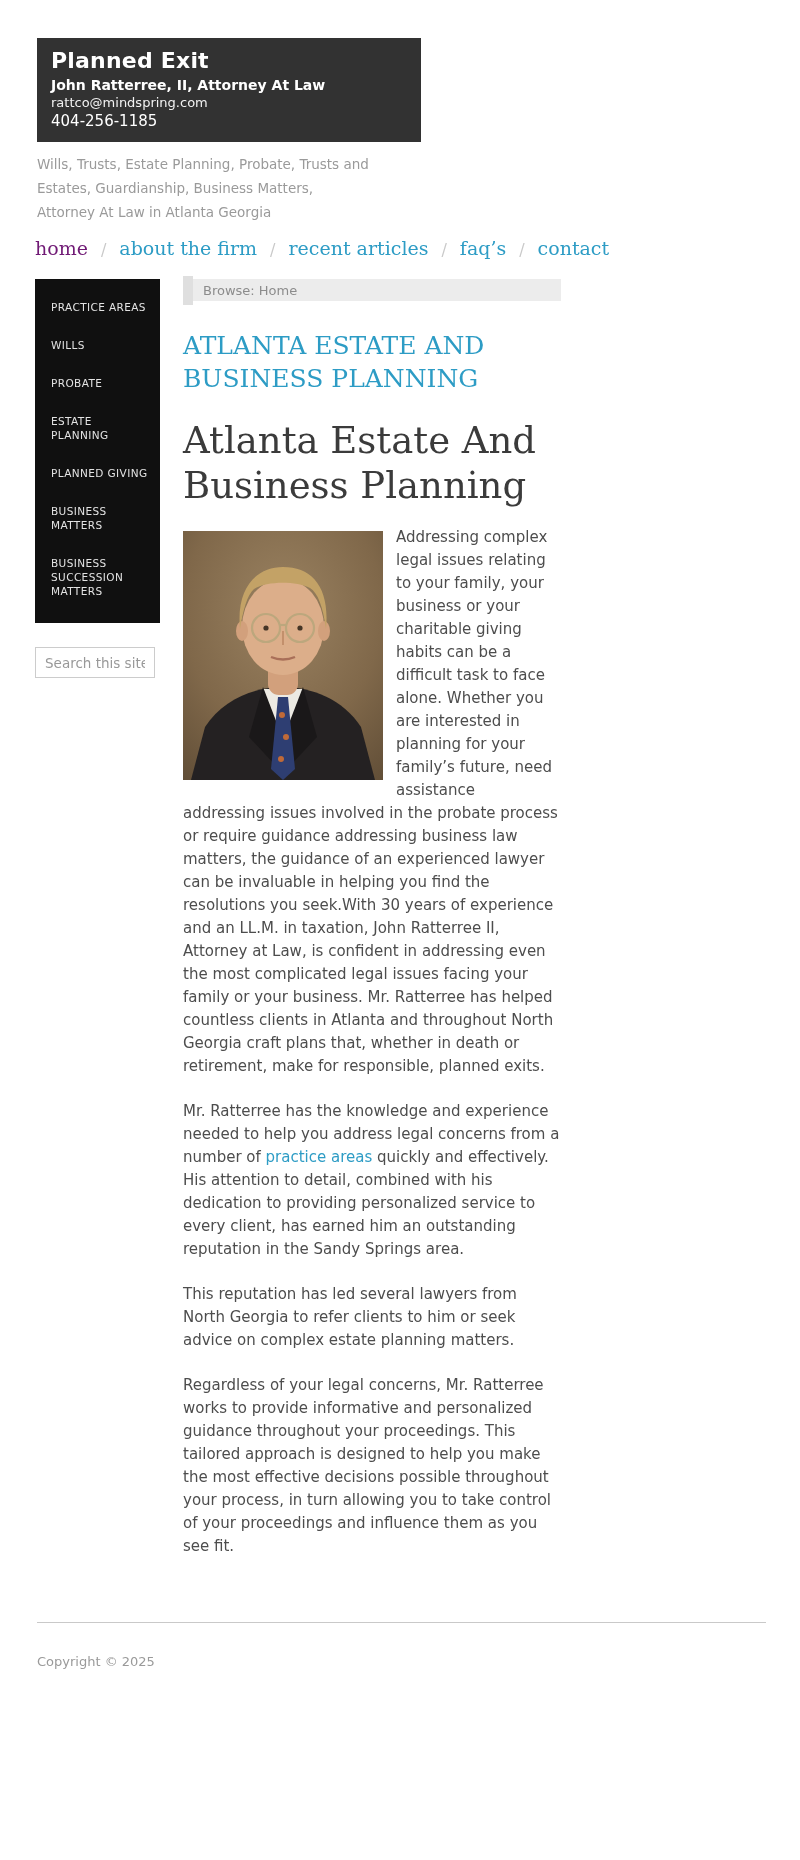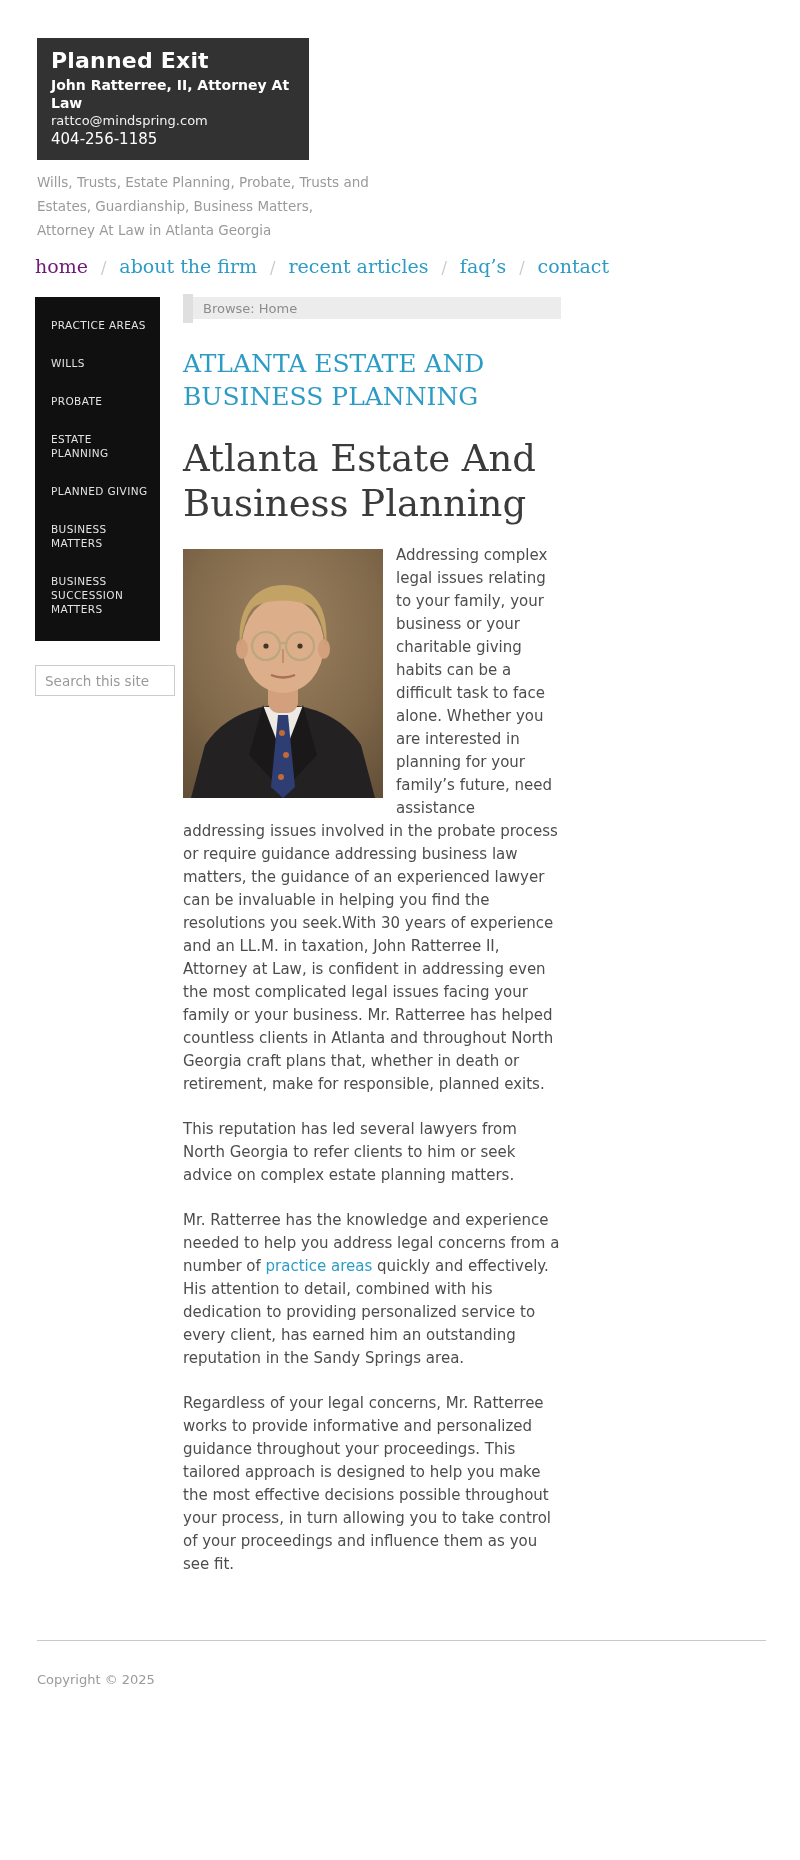--- a/index.html
+++ b/index.html
@@ -2,21 +2,21 @@
 <html><head>
 <meta charset="utf-8">
 <style>
   * { margin:0; padding:0; box-sizing:border-box; }
   html,body { background:#ffffff; }
   body { font-family:"DejaVu Sans","Liberation Sans",sans-serif; color:#4d4d4d; }
   .page { width:800px; min-height:1860px; position:relative; overflow:hidden; }
 
   
   .header { padding:38px 0 0 37px; }
-  .logo-box { width:272px; background:#323232; color:#ffffff; padding:9px 14px 11px 14px; }
+  .logo-box { width:384px; background:#323232; color:#ffffff; padding:9px 14px 11px 14px; }
   .site-title { font-size:22px; font-weight:bold; line-height:27px; letter-spacing:0.2px; }
   .site-subtitle { font-size:14px; font-weight:bold; line-height:18px; margin-top:2px; }
   .site-email { font-size:13px; line-height:17px; color:#f2f2f2; }
   .site-phone { font-size:15px; line-height:19px; margin-top:1px; }
   .tagline { margin-top:10px; color:#9a9a9a; font-size:13.5px; line-height:24px; white-space:pre-line; }
 
   
   .nav { margin:13px 0 0 35px; font-family:"DejaVu Serif","Liberation Serif",serif; font-size:19px; }
   .nav a { text-decoration:none; }
   .nav .nav-item { color:#2d9cc5; }
@@ -25,21 +25,21 @@
 
   
   .layout { display:flex; align-items:flex-start; margin:20px 0 0 35px; }
 
   
   .sidebar { width:125px; flex:0 0 125px; }
   .menu { list-style:none; background:#101010; padding:9px 0 13px 0; }
   .menu li { padding:12px 6px 12px 16px; }
   .menu li span { color:#e3e3e3; font-size:10.5px; line-height:14px; letter-spacing:0.4px; white-space:pre-line; display:block; }
   .search-wrap { margin-top:24px; }
-  .search-wrap input { width:140px; height:31px; border:1px solid #cccccc; padding:4px 9px; font-size:13.5px; color:#999999; font-family:"DejaVu Sans",sans-serif; outline:none; background:#ffffff; }
+  .search-wrap input { width:120px; height:31px; border:1px solid #cccccc; padding:4px 9px; font-size:13.5px; color:#999999; font-family:"DejaVu Sans",sans-serif; outline:none; background:#ffffff; }
   .search-wrap input::placeholder { color:#999999; opacity:1; }
 
   
   .main { margin-left:23px; width:378px; }
   .breadcrumb { height:22px; background:#ececec; display:flex; align-items:center; }
   .breadcrumb .bc-square { width:10px; height:29px; background:#dfdfdf; flex:0 0 10px; }
   .breadcrumb .bc-text { margin-left:10px; font-size:13px; color:#8c8c8c; }
 
   .category-heading { margin-top:28px; max-width:340px; font-family:"DejaVu Serif","Liberation Serif",serif; font-weight:normal; color:#2d9cc5; font-size:25px; line-height:33px; }
   .page-title { margin-top:23px; font-family:"DejaVu Serif","Liberation Serif",serif; font-weight:normal; color:#3b3b3b; font-size:37px; line-height:45px; }
@@ -166,23 +166,23 @@
           <circle cx="117" cy="97" r="2.6" fill="#453526"></circle>
 
           <path d="M100,100 L100,114" stroke="#c3906c" stroke-width="2" fill="none"></path>
           <path d="M88,126 Q100,131 112,126" stroke="#a96f58" stroke-width="2.4" fill="none"></path>
         </svg>
         <span>Addressing complex legal issues relating to your family, your business or your charitable giving habits can be a difficult task to face alone. Whether you are interested in planning for your family’s future, need assistance addressing issues involved in the probate process or require guidance addressing business law matters, the guidance of an experienced lawyer can be invaluable in helping you find the resolutions you seek.With 30 years of experience and an LL.M. in taxation, John Ratterree II, Attorney at Law, is confident in addressing even the most complicated legal issues facing your family or your business. Mr. Ratterree has helped countless clients in Atlanta and throughout North Georgia craft plans that, whether in death or retirement, make for responsible, planned exits.</span>
         <div class="clear"></div>
       </div>
 
 
+      <p class="para"><span>Mr. Ratterree has the knowledge and experience needed to help you address legal concerns from a number of </span><a class="text-link">practice areas</a><span> quickly and effectively. His attention to detail, combined with his dedication to providing personalized service to every client, has earned him an outstanding reputation in the Sandy Springs area.</span></p>
+
       <p class="para">This reputation has led several lawyers from North Georgia to refer clients to him or seek advice on complex estate planning matters.</p>
-
-      <p class="para"><span>Mr. Ratterree has the knowledge and experience needed to help you address legal concerns from a number of </span><a class="text-link">practice areas</a><span> quickly and effectively. His attention to detail, combined with his dedication to providing personalized service to every client, has earned him an outstanding reputation in the Sandy Springs area.</span></p>
 
       <p class="para">Regardless of your legal concerns, Mr. Ratterree works to provide informative and personalized guidance throughout your proceedings. This tailored approach is designed to help you make the most effective decisions possible throughout your process, in turn allowing you to take control of your proceedings and influence them as you see fit.</p>
 
 
     </div>
   </div>
 
   <div class="footer">
     <hr class="rule">
     <div class="copyright">Copyright © 2025</div>

